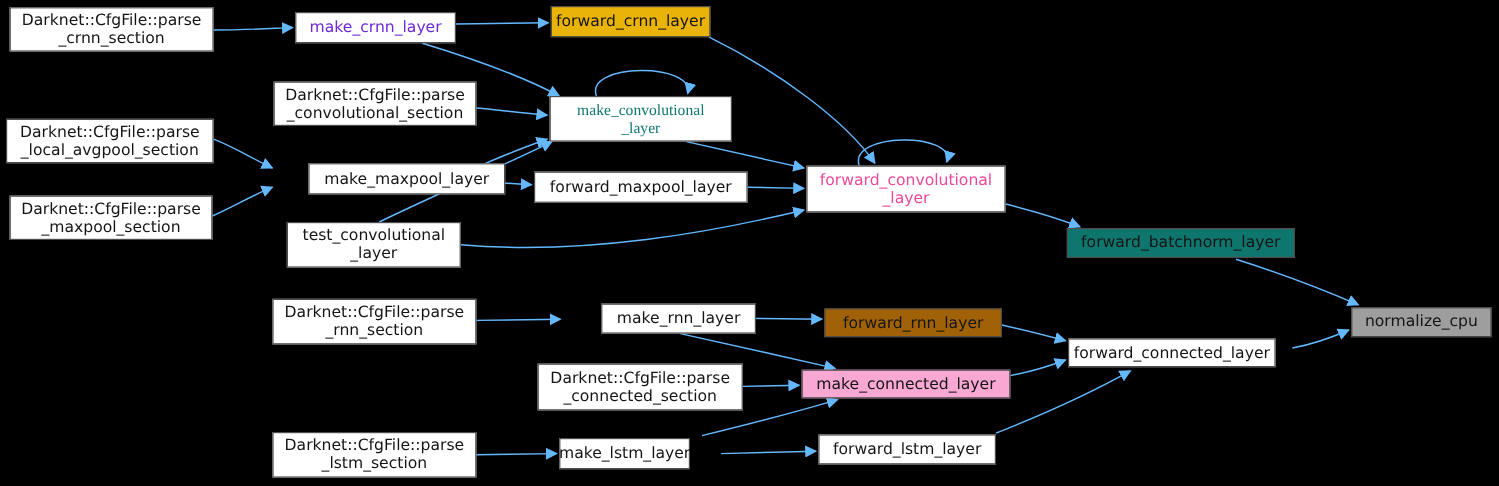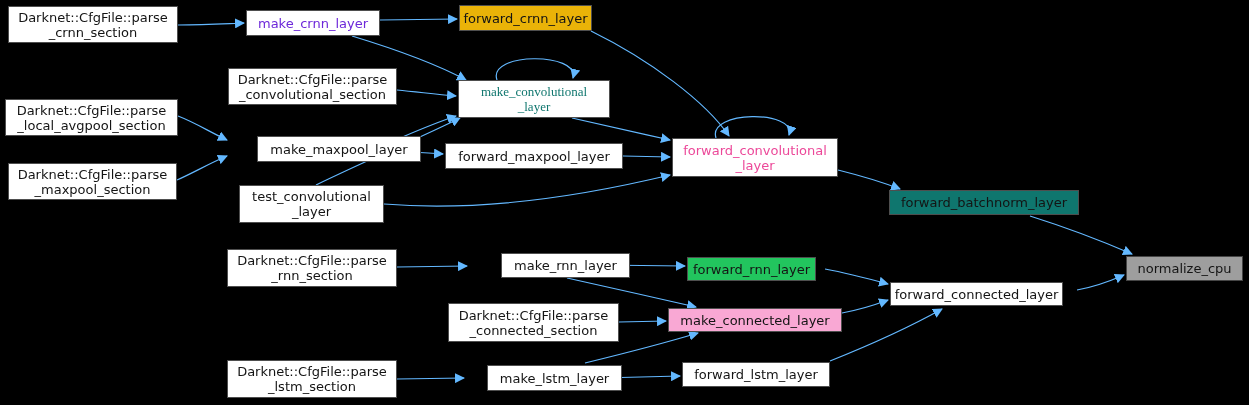--- a/index.html
+++ b/index.html
@@ -100,23 +100,23 @@
 _maxpool_section</div>
       <div class="node" style="left: 672px; top: 138px; width: 166px; height: 39px; background: rgb(255, 255, 255); border-color: rgb(78, 78, 78); color: #ec4899;">forward_convolutional
 _layer</div>
       <div class="node" style="left: 239px; top: 185px; width: 145px; height: 38px; background: rgb(255, 255, 255); border-color: rgb(78, 78, 78); color: rgb(20, 20, 20);">test_convolutional
 _layer</div>
       <div class="node" style="left: 889px; top: 190px; width: 190px; height: 25px; background: #0f766e; border-color: rgb(78, 78, 78); color: rgb(20, 20, 20);">forward_batchnorm_layer</div>
       <div class="node current" style="left: 1126px; top: 256px; width: 117px; height: 25px; background: rgb(158, 158, 158); border-color: rgb(69, 69, 69); color: rgb(20, 20, 20);">normalize_cpu</div>
       <div class="node" style="left: 227px; top: 249px; width: 170px; height: 38px; background: rgb(255, 255, 255); border-color: rgb(78, 78, 78); color: rgb(20, 20, 20);">Darknet::CfgFile::parse
 _rnn_section</div>
       <div class="node" style="left: 469px; top: 253px; width: 129px; height: 25px; background: rgb(255, 255, 255); border-color: rgb(78, 78, 78); color: rgb(20, 20, 20); margin-left: 32px;">make_rnn_layer</div>
-      <div class="node" style="left: 687px; top: 257px; width: 129px; height: 24px; background: #22c55e; border-color: rgb(78, 78, 78); color: rgb(20, 20, 20);">forward_rnn_layer</div>
+      <div class="node" style="left: 687px; top: 257px; width: 148px; height: 24px; background: #a16207; border-color: rgb(78, 78, 78); color: rgb(20, 20, 20);">forward_rnn_layer</div>
       <div class="node" style="left: 448px; top: 303px; width: 171px; height: 39px; background: rgb(255, 255, 255); border-color: rgb(78, 78, 78); color: rgb(20, 20, 20);">Darknet::CfgFile::parse
 _connected_section</div>
       <div class="node" style="left: 668px; top: 308px; width: 174px; height: 24px; background: #f9a8d4; border-color: rgb(78, 78, 78); color: rgb(20, 20, 20);">make_connected_layer</div>
       <div class="node" style="left: 890px; top: 282px; width: 173px; height: 24px; background: rgb(255, 255, 255); border-color: rgb(78, 78, 78); color: rgb(20, 20, 20);">forward_connected_layer</div>
       <div class="node" style="left: 227px; top: 360px; width: 170px; height: 38px; background: rgb(255, 255, 255); border-color: rgb(78, 78, 78); color: rgb(20, 20, 20);">Darknet::CfgFile::parse
 _lstm_section</div>
-      <div class="node" style="left: 466px; top: 365px; width: 135px; height: 26px; background: rgb(255, 255, 255); border-color: rgb(78, 78, 78); color: rgb(20, 20, 20); margin-left: 21px;">make_lstm_layer</div>
+      <div class="node" style="left: 466px; top: 365px; width: 109px; height: 26px; background: rgb(255, 255, 255); border-color: rgb(78, 78, 78); color: rgb(20, 20, 20);">make_lstm_layer</div>
       <div class="node" style="left: 682px; top: 362px; width: 148px; height: 25px; background: rgb(255, 255, 255); border-color: rgb(78, 78, 78); color: rgb(20, 20, 20); text-align: center;">forward_lstm_layer</div>
     </div>
 </div>
 
 </body></html>

